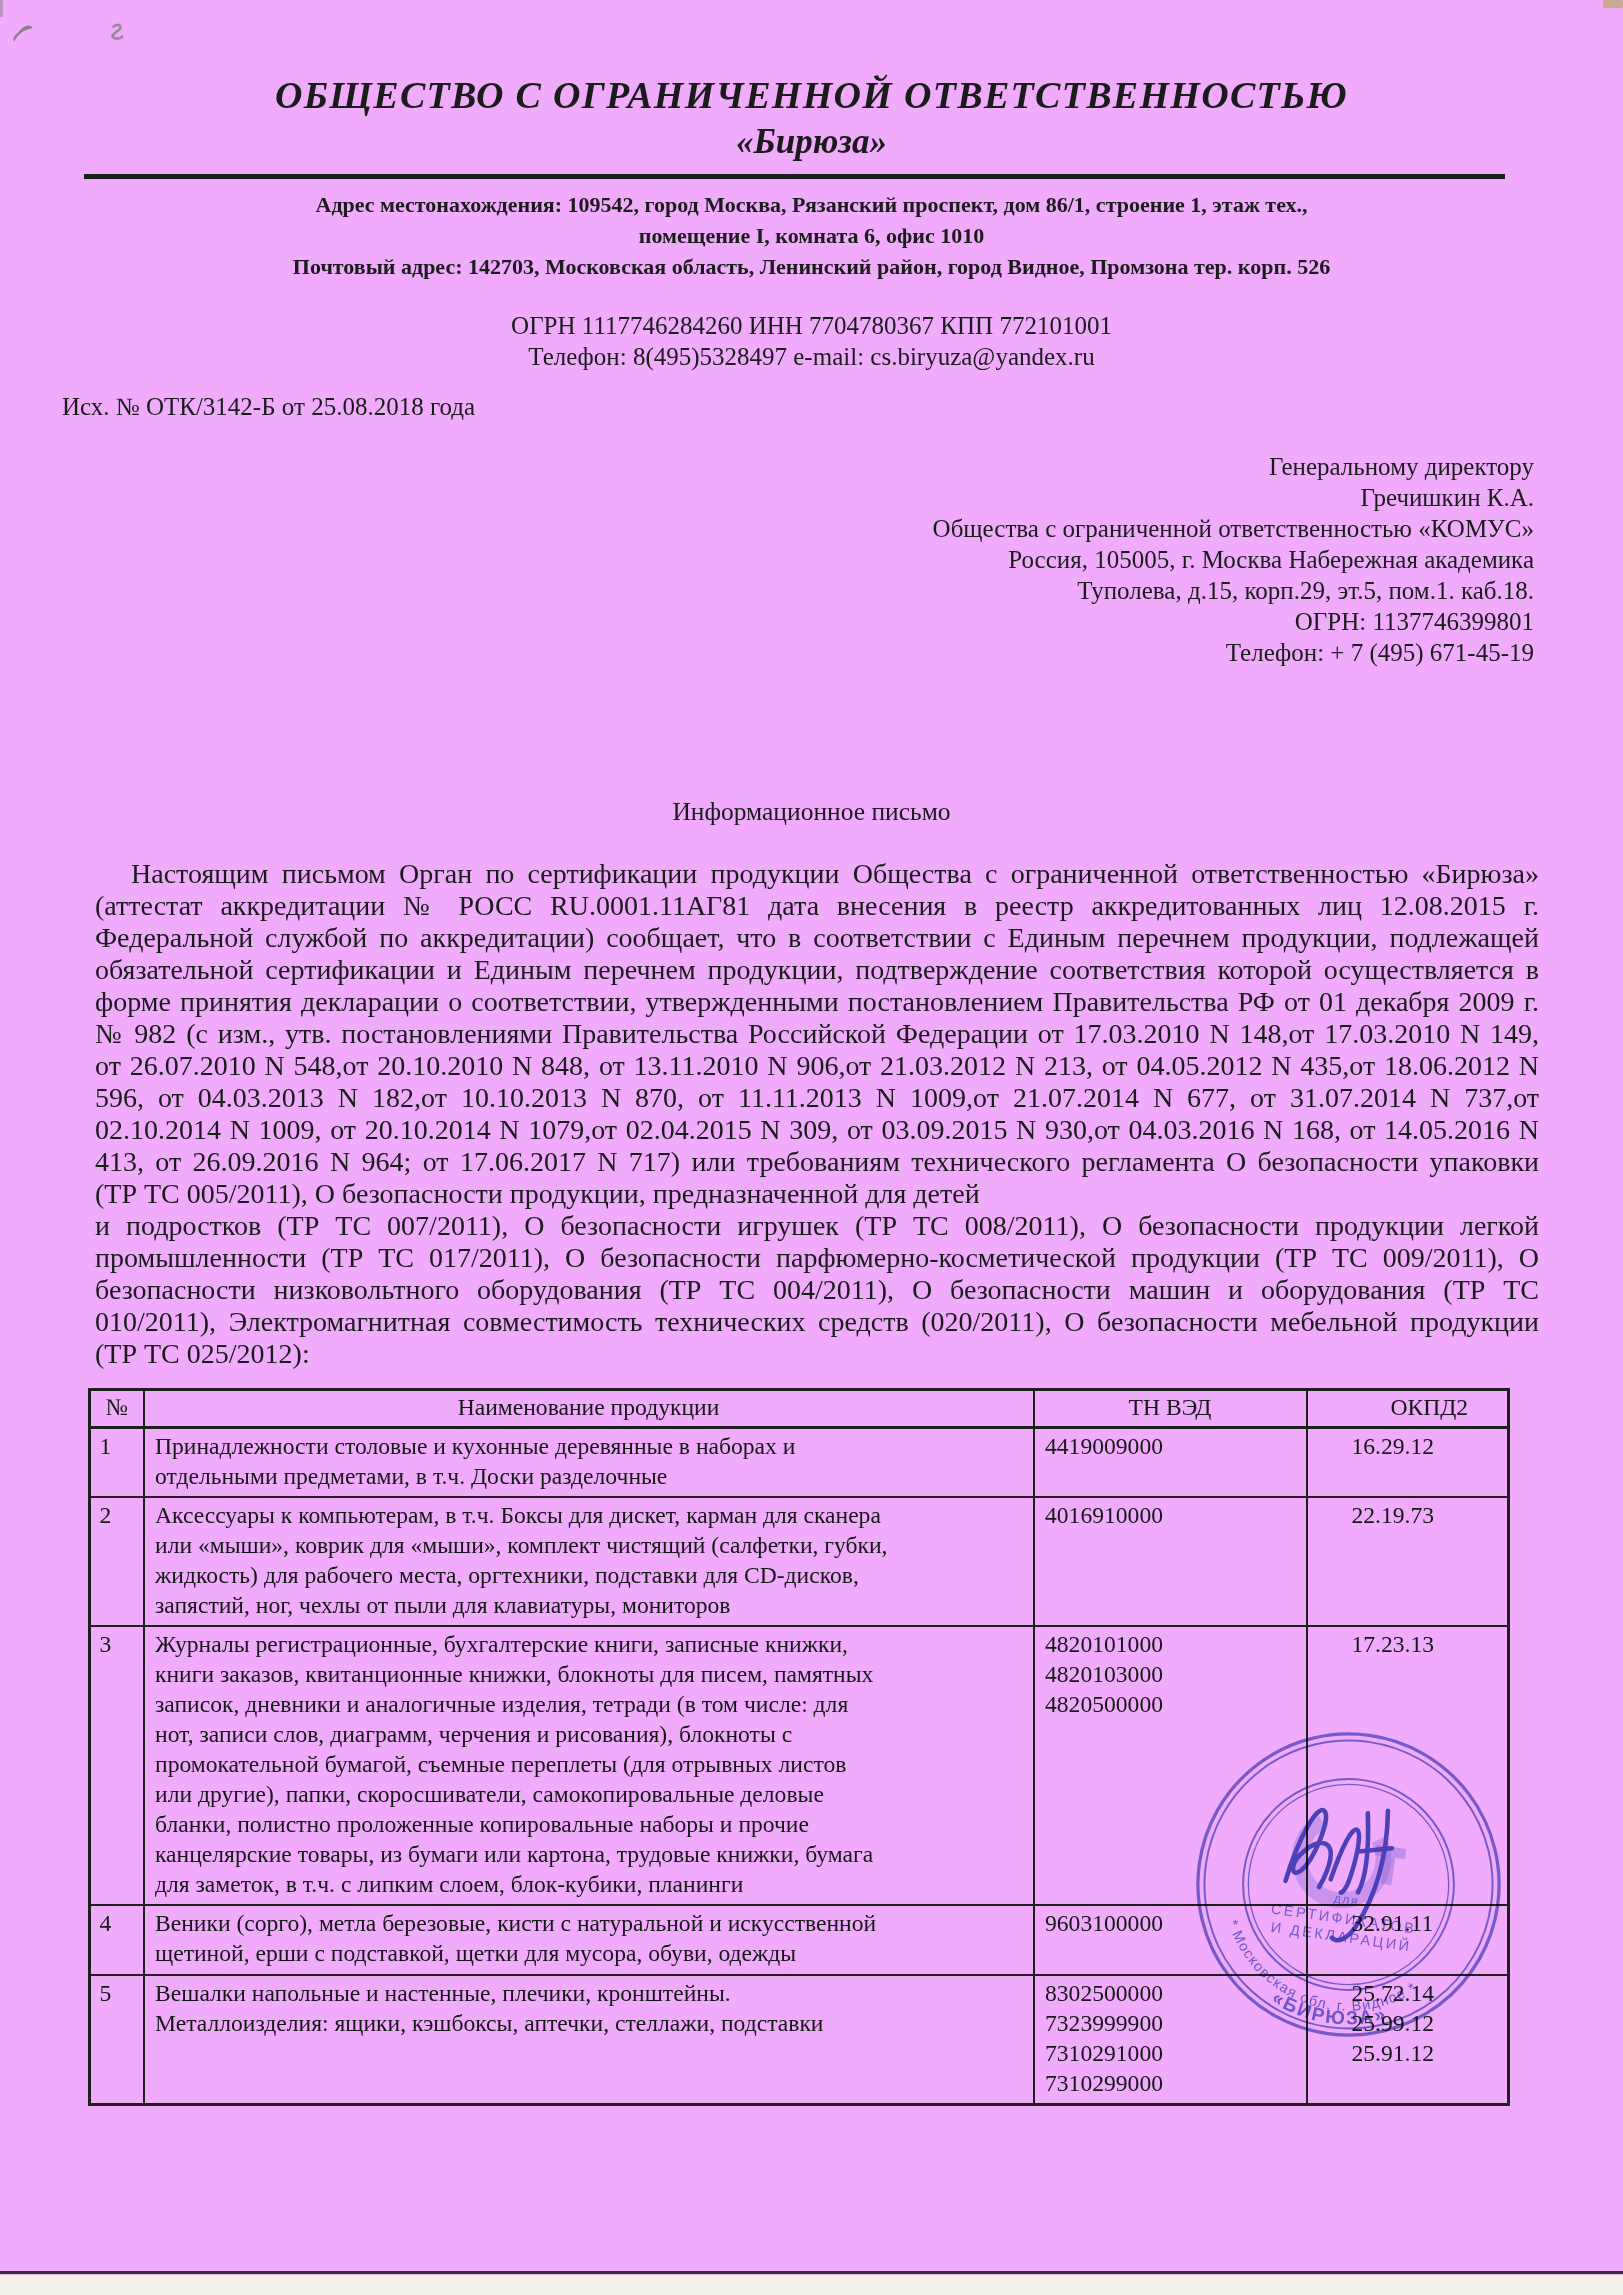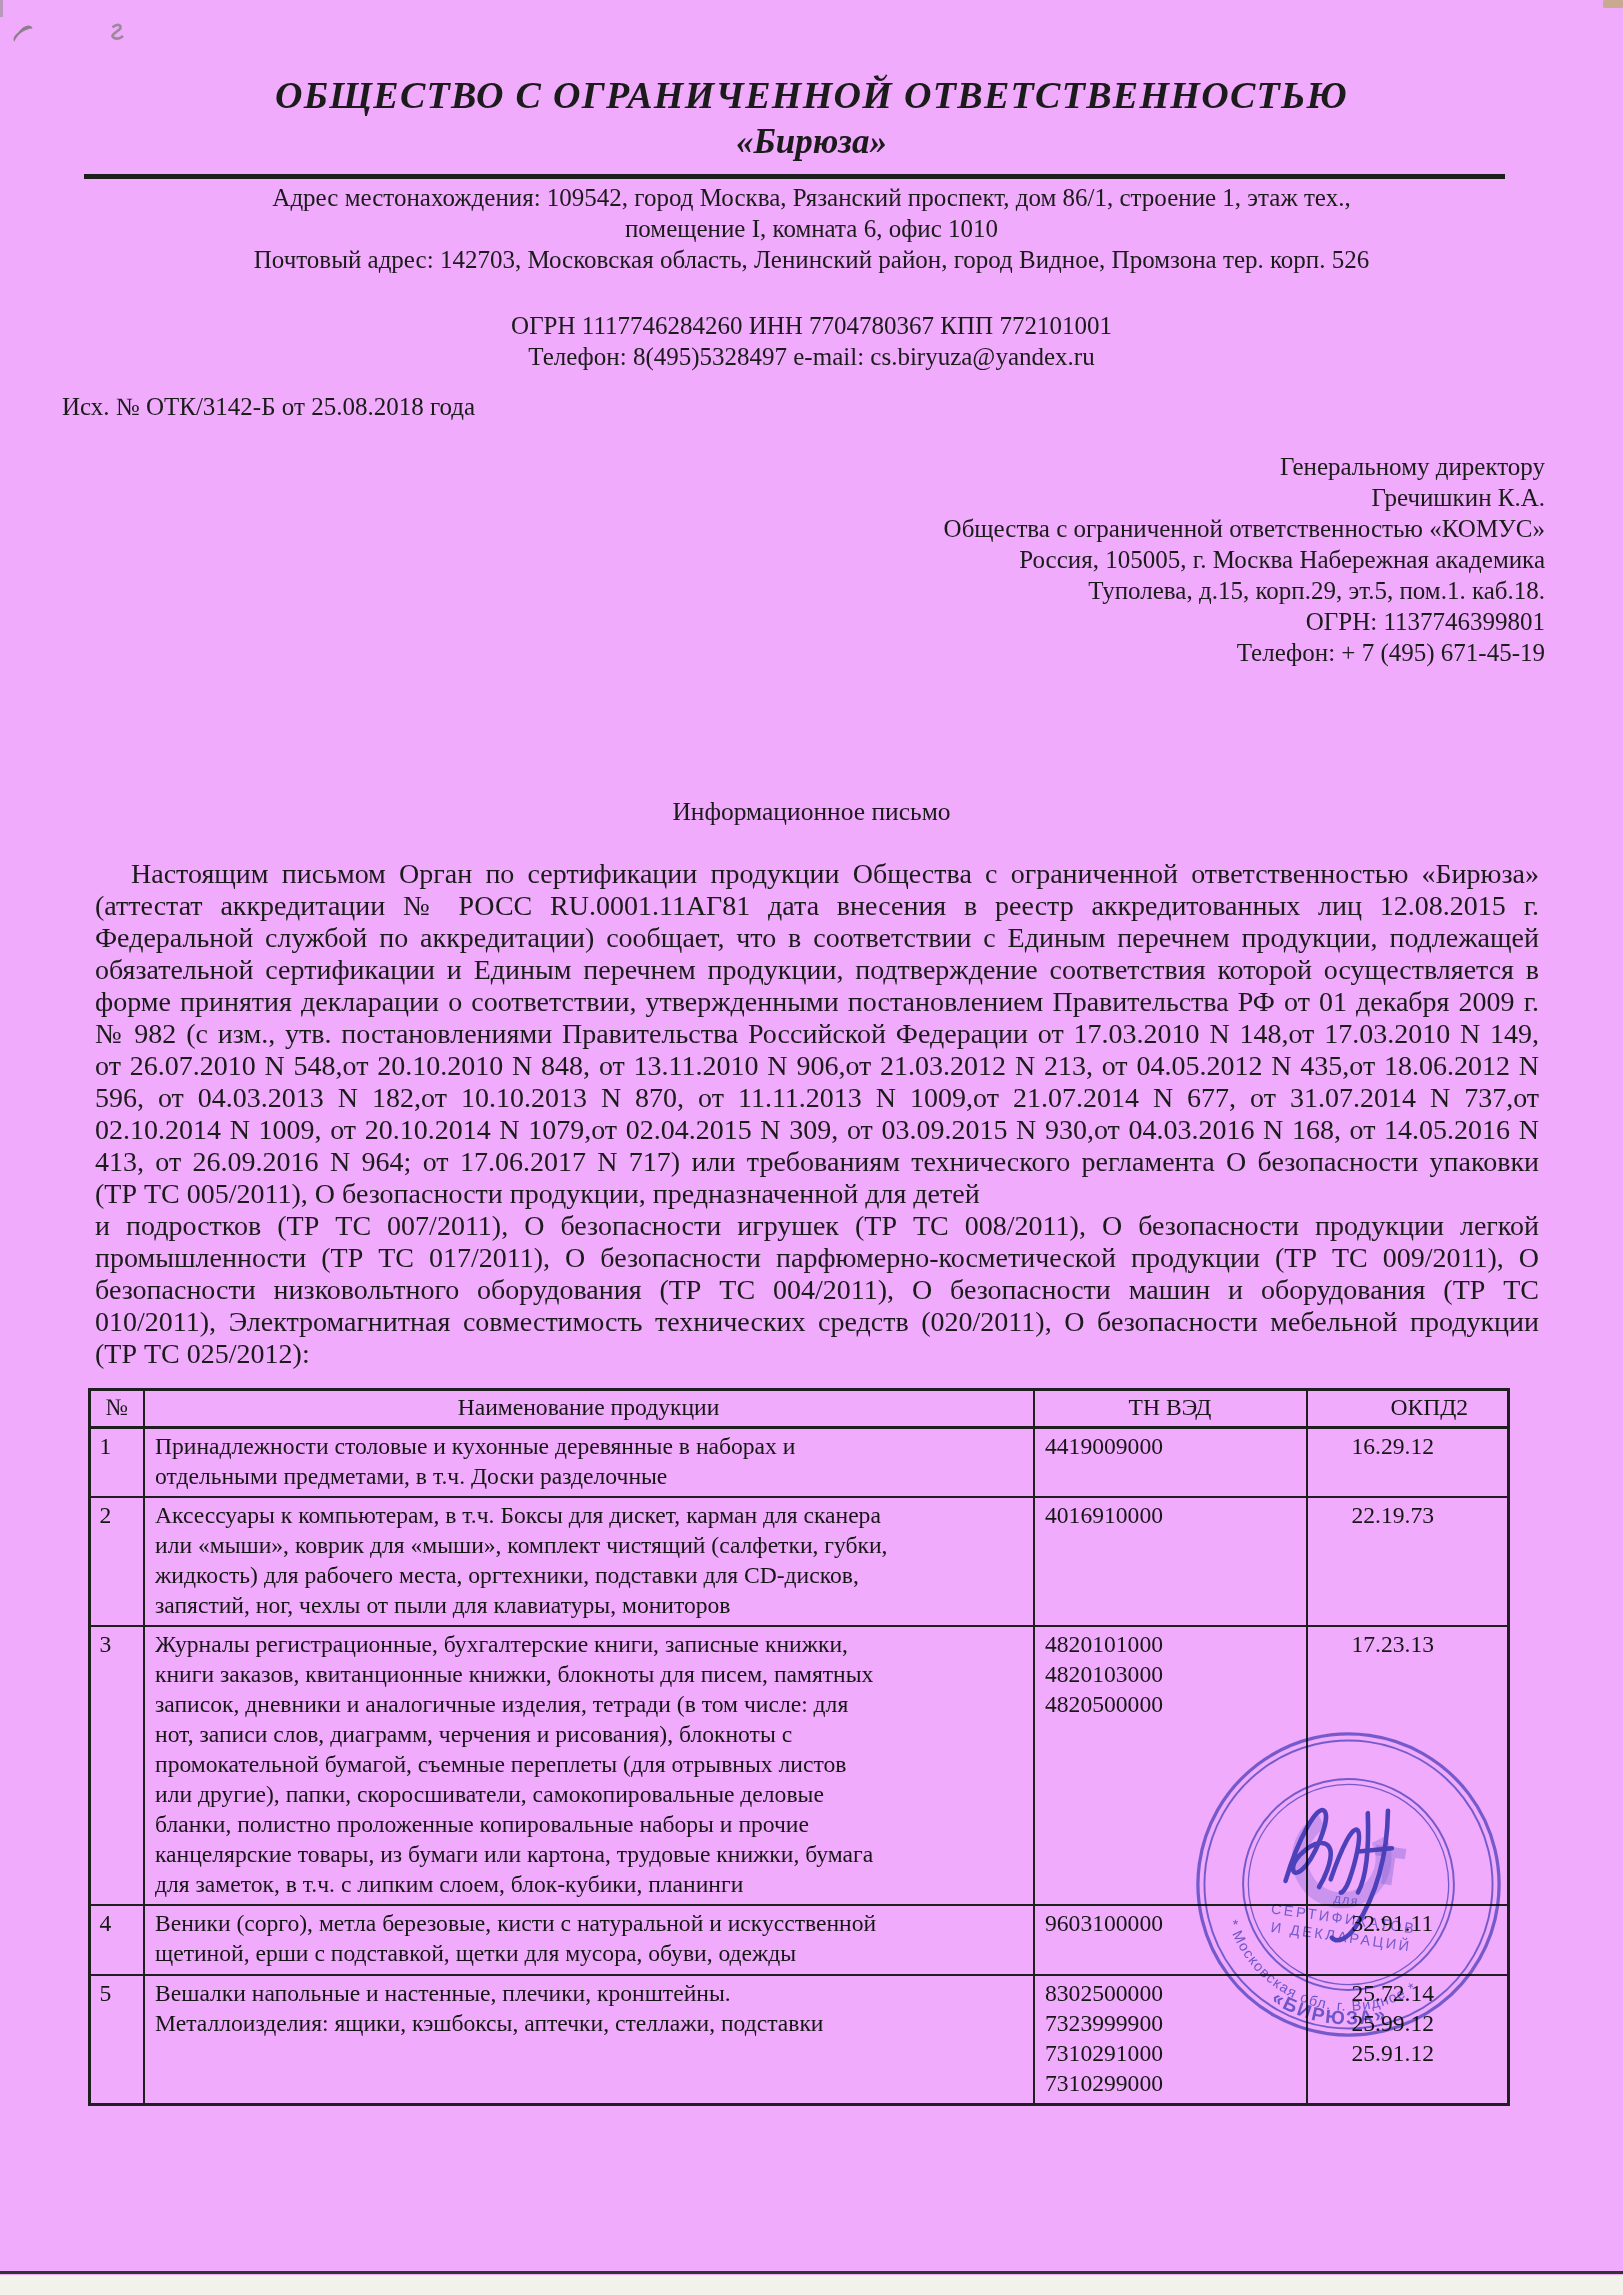--- a/index.html
+++ b/index.html
@@ -9,26 +9,26 @@
     font-family:"Liberation Serif","DejaVu Serif",serif;
     color:#1b1b1b;
   }
   .abs{position:absolute;}
   .centered{left:0;width:100%;text-align:center;}
 
   
   .co-name{top:73px;font-size:38px;font-weight:bold;font-style:italic;letter-spacing:1.3px;}
   .co-name2{top:122px;font-size:35px;font-weight:bold;font-style:italic;}
   .head-rule{top:174px;left:84px;width:1421px;height:4.6px;background:#1c1f1c;}
-  .addr-block{top:182px;font-size:25px;line-height:31px;}
+  .addr-block{top:189px;font-size:22px;line-height:31px;font-weight:bold;}
   .reg-block{top:310px;font-size:25px;line-height:31px;}
 
   .ref-line{top:393px;left:62px;font-size:25px;}
 
-  .recipient{top:451px;right:78px;text-align:right;font-size:25px;line-height:31px;}
+  .recipient{top:451px;right:89px;text-align:right;font-size:25px;line-height:31px;}
 
   .doc-title{top:797px;font-size:25.5px;}
 
   .body-block{top:858px;left:95px;width:1444px;font-size:28px;line-height:32px;}
   .b-line{text-align:left;white-space:normal;}
   .b-line.jl{text-align:justify;text-align-last:justify;}
   .b-line.ind{text-indent:36px;}
 
   
   .prod-table{

